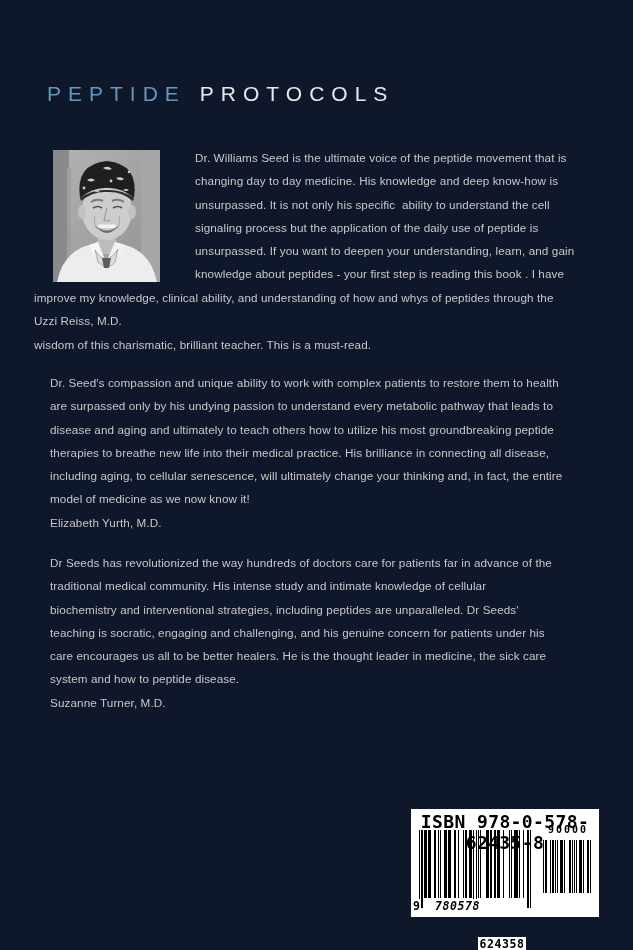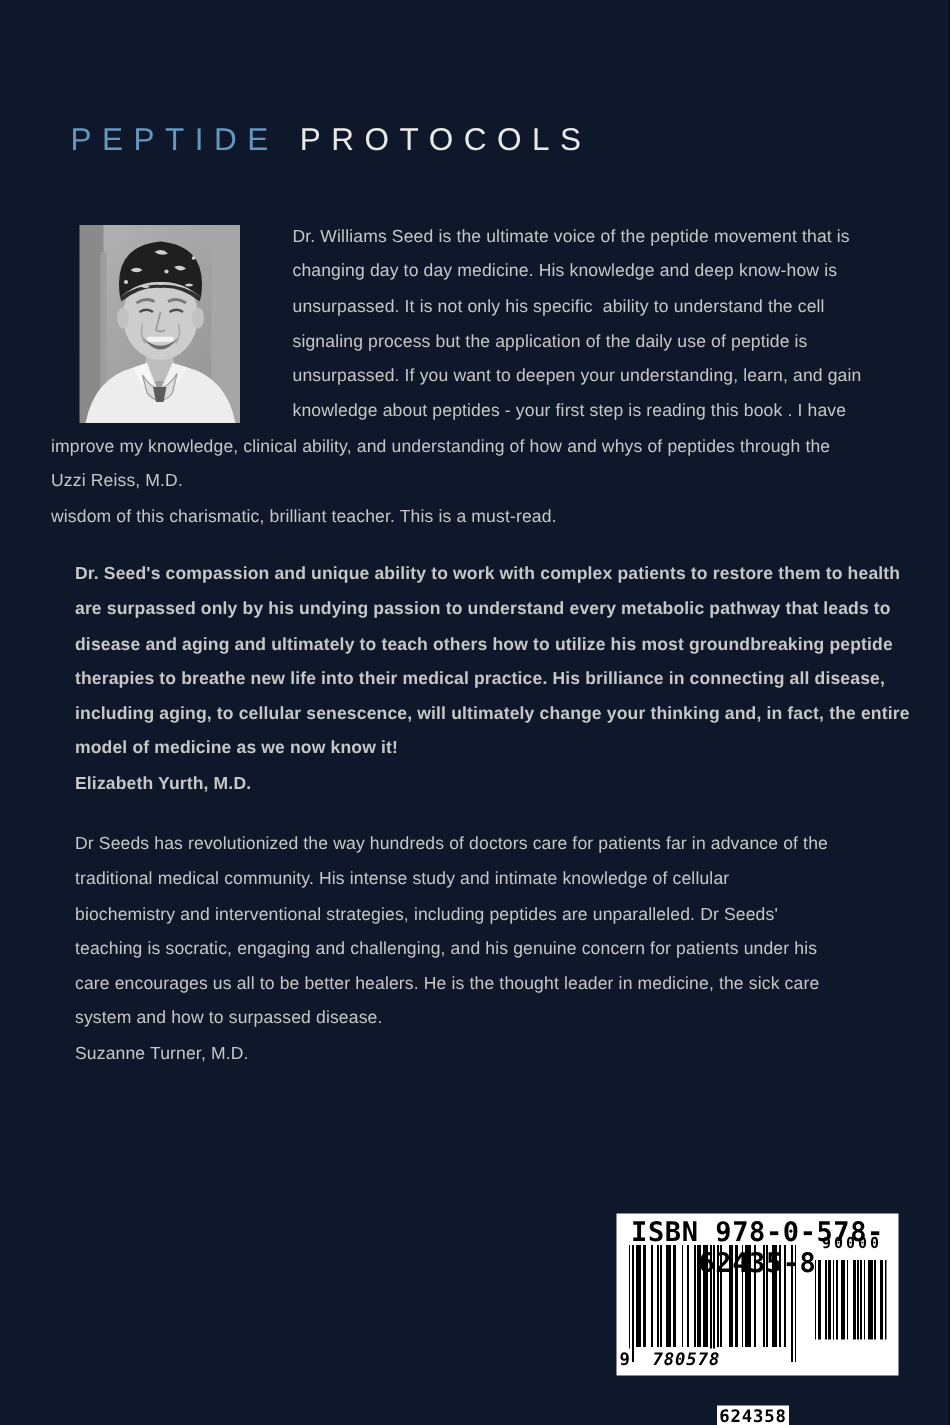--- a/index.html
+++ b/index.html
@@ -9,21 +9,21 @@
     font-family:"Liberation Sans",sans-serif;
   }
   
   .title{position:absolute;left:47px;top:82px;font-size:21px;font-weight:400;letter-spacing:7px;white-space:pre;}
   .title .w1{color:var(--accent,#6497bf);margin-right:14px;}
   .title .w2{color:#e9e9e9;}
   
   .tline{white-space:pre;font-size:11.7px;line-height:23.3px;color:var(--bodycol,#c7c7c7);letter-spacing:0.1px;}
   .p1side{position:absolute;left:173px;top:146px;margin-left:22px;}
   .p1full{position:absolute;left:34px;top:286px;}
-  .p2{position:absolute;left:50px;top:371px;font-weight:bold;}
+  .p2{position:absolute;left:50px;top:371px;}
   .p3{position:absolute;left:50px;top:551px;}
   
   .photo{position:absolute;left:53px;top:150px;width:107px;height:132px;}
   
   .barcode-box{position:absolute;left:411px;top:809px;width:188px;height:108px;background:#fff;}
   .isbn-line{position:absolute;top:2px;left:0;width:100%;text-align:center;
     font-family:"DejaVu Sans Mono",monospace;font-weight:bold;font-size:18px;letter-spacing:0.4px;color:#000;}
   .bc-main{position:absolute;left:8px;top:21px;width:112px;height:78px;fill:#000;shape-rendering:crispEdges;}
   .bc-addon{position:absolute;left:131px;top:31px;width:49px;height:53px;fill:#000;shape-rendering:crispEdges;}
   .addon-text{position:absolute;left:130px;top:15px;width:54px;text-align:center;
@@ -117,21 +117,21 @@
     <div class="tline">model of medicine as we now know it!</div>
     <div class="tline">Elizabeth Yurth, M.D.</div>
   </div>
 
   <div class="p3">
     <div class="tline">Dr Seeds has revolutionized the way hundreds of doctors care for patients far in advance of the</div>
     <div class="tline">traditional medical community. His intense study and intimate knowledge of cellular</div>
     <div class="tline">biochemistry and interventional strategies, including peptides are unparalleled. Dr Seeds'</div>
     <div class="tline">teaching is socratic, engaging and challenging, and his genuine concern for patients under his</div>
     <div class="tline">care encourages us all to be better healers. He is the thought leader in medicine, the sick care</div>
-    <div class="tline">system and how to surpassed disease.</div>
+    <div class="tline">system and how to peptide disease.</div>
     <div class="tline">Suzanne Turner, M.D.</div>
   </div>
 
   <div class="barcode-box">
     <div class="isbn-line">ISBN 978-0-578-62435-8</div>
     <svg id="bc-main" class="bc-main" preserveAspectRatio="none" xmlns="http://www.w3.org/2000/svg" viewBox="0 0 95 78">
         <rect x="0" y="0" width="1" height="78"></rect>
         <rect x="2" y="0" width="1" height="78"></rect>
         <rect x="4" y="0" width="3" height="68"></rect>
         <rect x="8" y="0" width="2" height="68"></rect>

